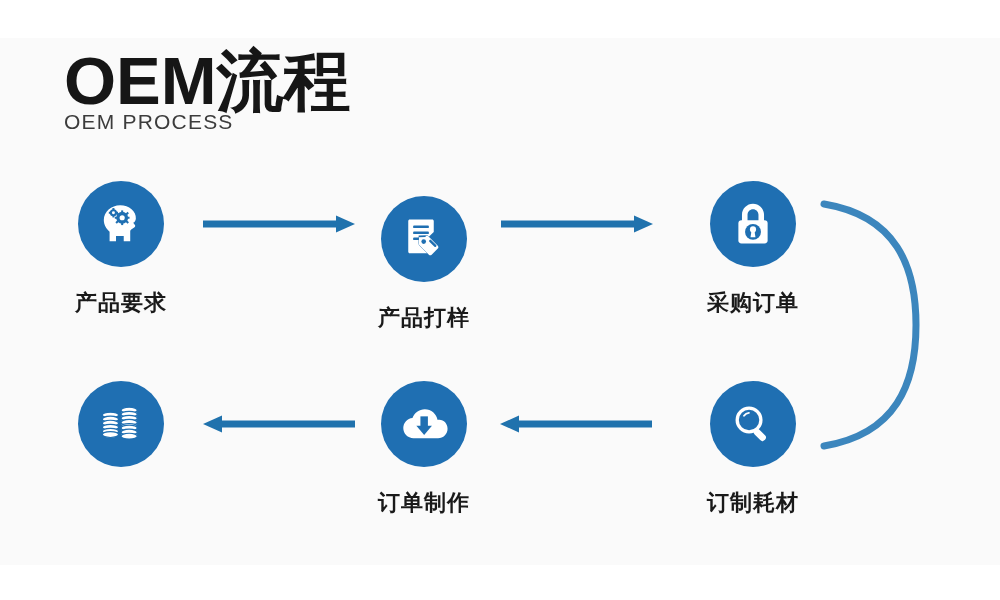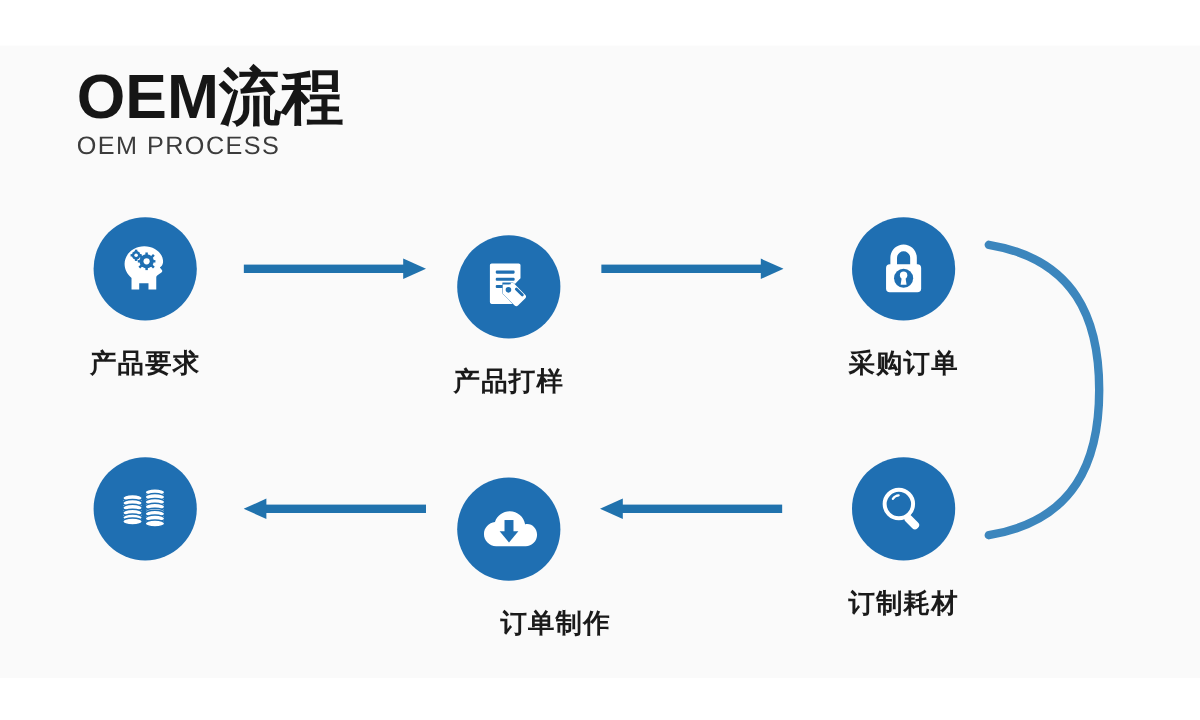--- a/index.html
+++ b/index.html
@@ -16,21 +16,21 @@
   }
   #panel {
     position:absolute;
     left:0; top:38px;
     width:1000px; height:527px;
     background:#fafafa;
   }
   
   #heading-block { position:absolute; left:64px; top:52px; }
   #title {
-    font-size:52px;
+    font-size:67px;
     font-weight:bold;
     color:#161616;
     letter-spacing:0px;
     line-height:58px;
     white-space:nowrap;
   }
   #subtitle {
     font-size:21px;
     font-weight:normal;
     color:#3c3c3c;
@@ -61,21 +61,21 @@
     font-weight:bold;
     color:#1a1a1a;
     letter-spacing:1px;
     white-space:nowrap;
   }
   
   #node-0 { left:36px;  top:181px; }
   #node-1 { left:339px; top:196px; }
   #node-2 { left:668px; top:181px; }
   #node-3 { left:668px; top:381px; }
-  #node-4 { left:339px; top:398px;text-align:right; }
+  #node-4 { left:339px; top:381px; }
   #node-5 { left:36px;  top:381px; }
 
   
   .connector { position:absolute; }
   #arrow-0 { left:203px; top:209px; }
   #arrow-1 { left:501px; top:209px; }
   #arrow-2 { left:500px; top:409px; }
   #arrow-3 { left:203px; top:409px; }
   #curve-right { left:800px; top:196px; }
 </style>

